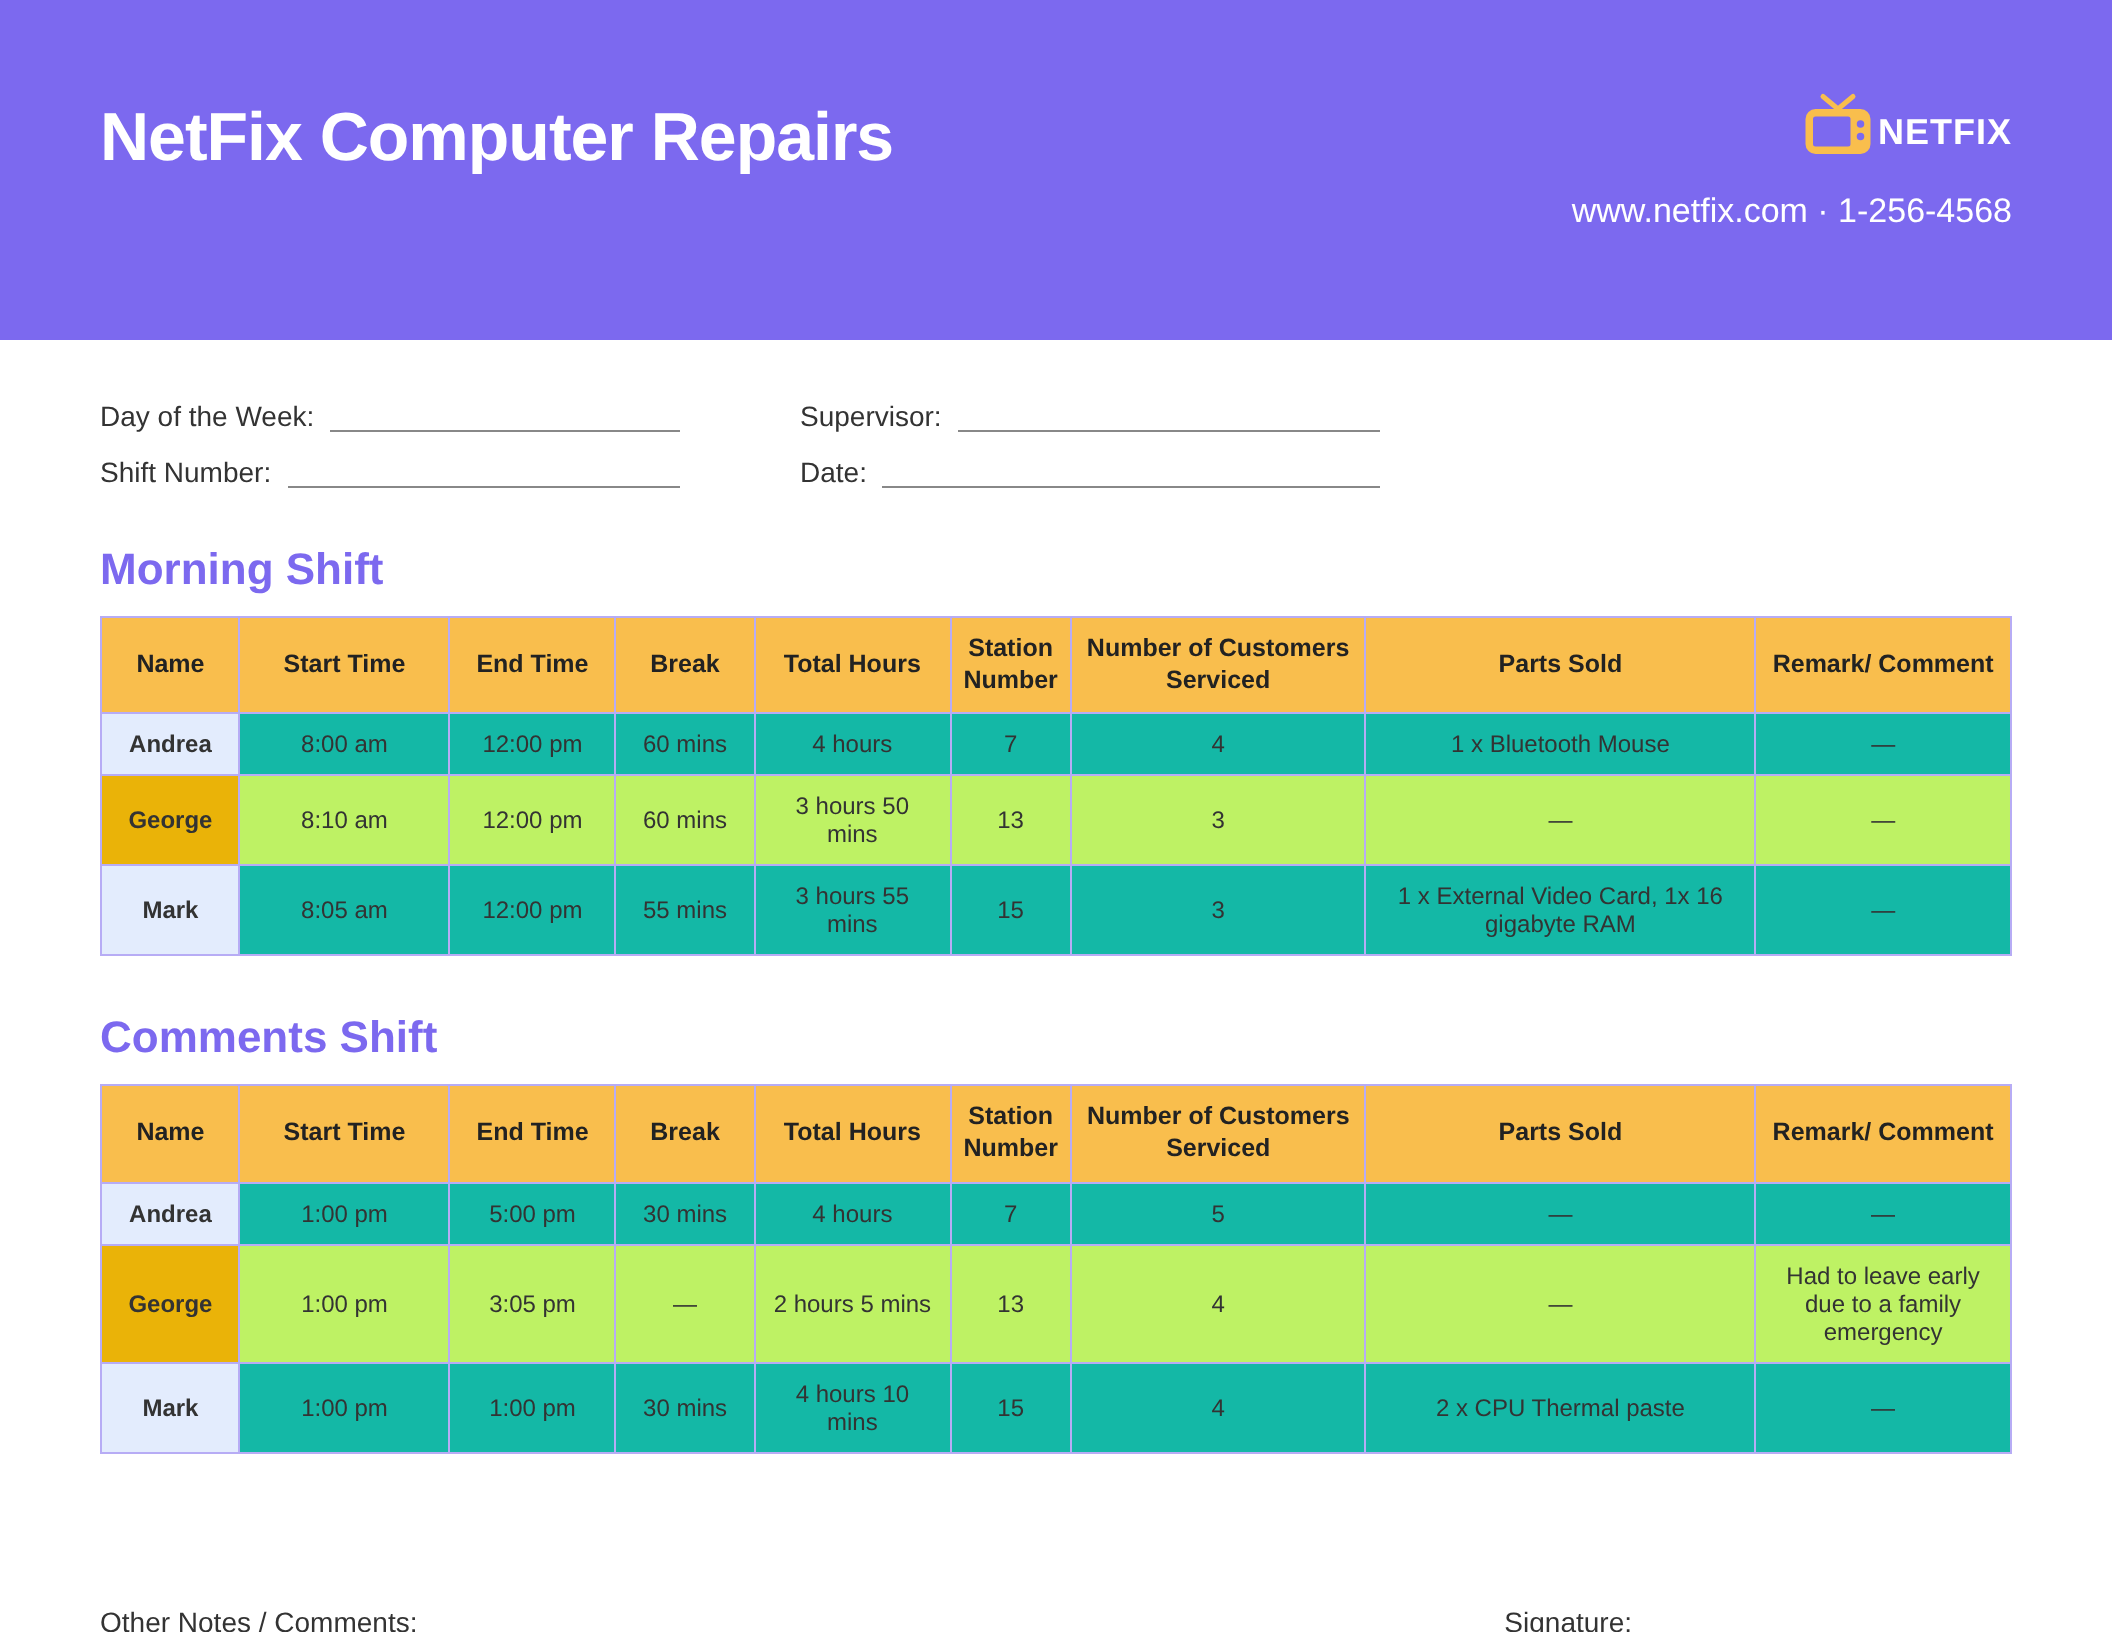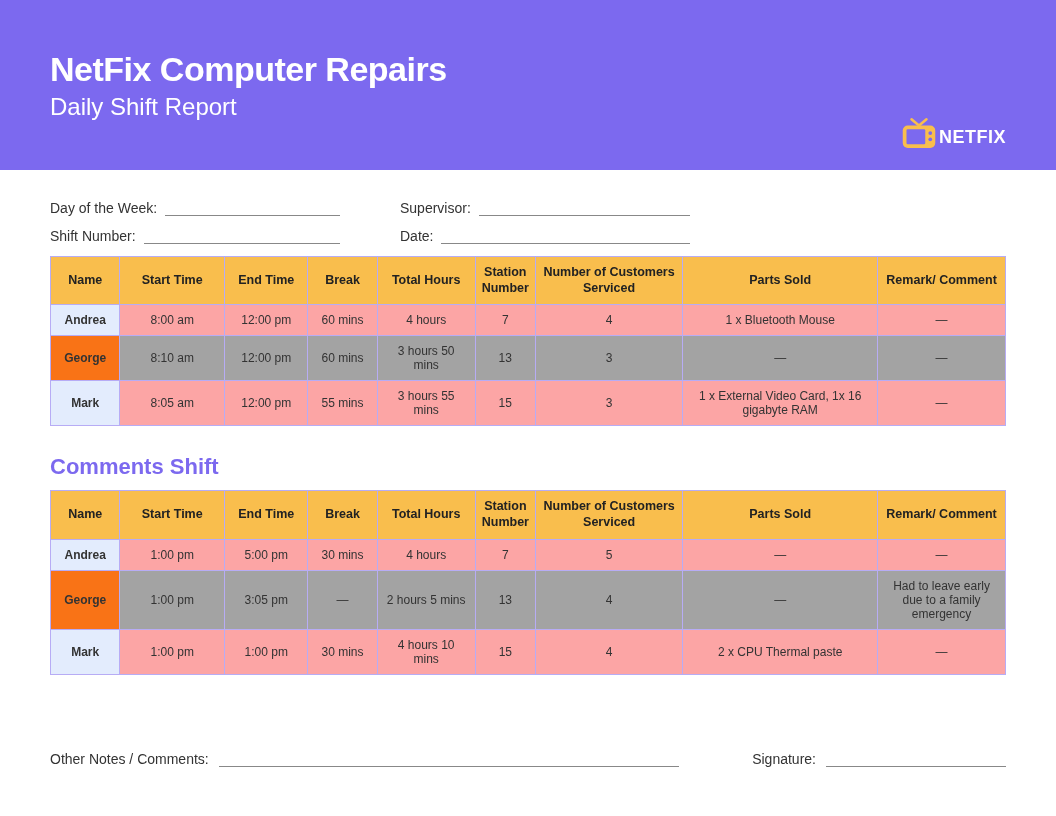--- a/index.html
+++ b/index.html
@@ -10,21 +10,20 @@
     height: 816px;
     color: #333;
   }
   .header {
     background: #7C69EF;
     height: 170px;
     padding: 50px 50px 0 50px;
     display: flex;
     justify-content: space-between;
     color: #fff;
-    flex-direction: column;
   }
   .header-left h1 {
     font-size: 34px;
     font-weight: 800;
     letter-spacing: -0.5px;
     margin-bottom: 4px;
   }
   .header-left h2 {
     font-size: 24px;
     font-weight: 400;
@@ -94,44 +93,43 @@
     background: #F9BE4D;
     color: #222;
     font-weight: 700;
     font-size: 12.5px;
     line-height: 1.25;
   }
   td.namecell {
     background: #E3ECFD;
     font-weight: 700;
   }
-  tr.alt td { background: #fca5a5; }
+  tr.alt td { background: #14b8a6; }
   tr.alt td.namecell { background: #E3ECFD; }
-  tr.plain td { background: #a3a3a3; }
-  tr.plain td.namecell { background: #f97316; margin-top: 40px; }
+  tr.plain td { background: #bef264; }
+  tr.plain td.namecell { background: #eab308; margin-top: 40px; }
   .col-name{width:70px} .col-start{width:107px} .col-end{width:85px}
   .col-break{width:70px} .col-total{width:100px} .col-station{width:48px}
   .col-customers{width:150px} .col-parts{width:200px} .col-remark{width:130px}
   .footer {
     display: flex;
     justify-content: space-between;
     margin-top: 76px;
     font-size: 14px;
   }
   .footer .field { display:flex; align-items:flex-end; gap:10px; }
   .footer .line { border-bottom:1px solid #888; height:14px; }
   .notes-line{ width:460px;} .sig-line{width:180px;}
 </style>
 </head>
 <body>
 
 <div class="header">
   <div class="header-left">
     <h1>NetFix Computer Repairs</h1>
-    <h2>Daily Shift Report</h2>
   </div>
   <div class="header-right">
     <div class="brand-row">
       <span class="tv-icon">
         <svg viewBox="0 0 64 64">
             <path d="M20 10 L32 20 L44 10" stroke="#F9BE4D" stroke-width="4" fill="none" stroke-linecap="round"></path>
             <rect x="6" y="20" width="52" height="36" rx="8"></rect>
             <rect x="12" y="26" width="30" height="24" rx="2" fill="#7C69EF"></rect>
             <circle cx="50" cy="32" r="3" fill="#7C69EF"></circle>
             <circle cx="50" cy="42" r="3" fill="#7C69EF"></circle>
@@ -159,20 +157,21 @@
     <div class="meta-field">
       <span>Shift Number:</span>
       <span class="line"></span>
     </div>
     <div class="meta-field">
       <span>Date:</span>
       <span class="line"></span>
     </div>
   </div>
 
+  <div class="section-title">Morning Shift</div>
   <table>
     <thead>
       <tr>
         <th class="col-name">Name</th>
         <th class="col-start">Start Time</th>
         <th class="col-end">End Time</th>
         <th class="col-break">Break</th>
         <th class="col-total">Total Hours</th>
         <th class="col-station">Station Number</th>
         <th class="col-customers">Number of Customers Serviced</th>

